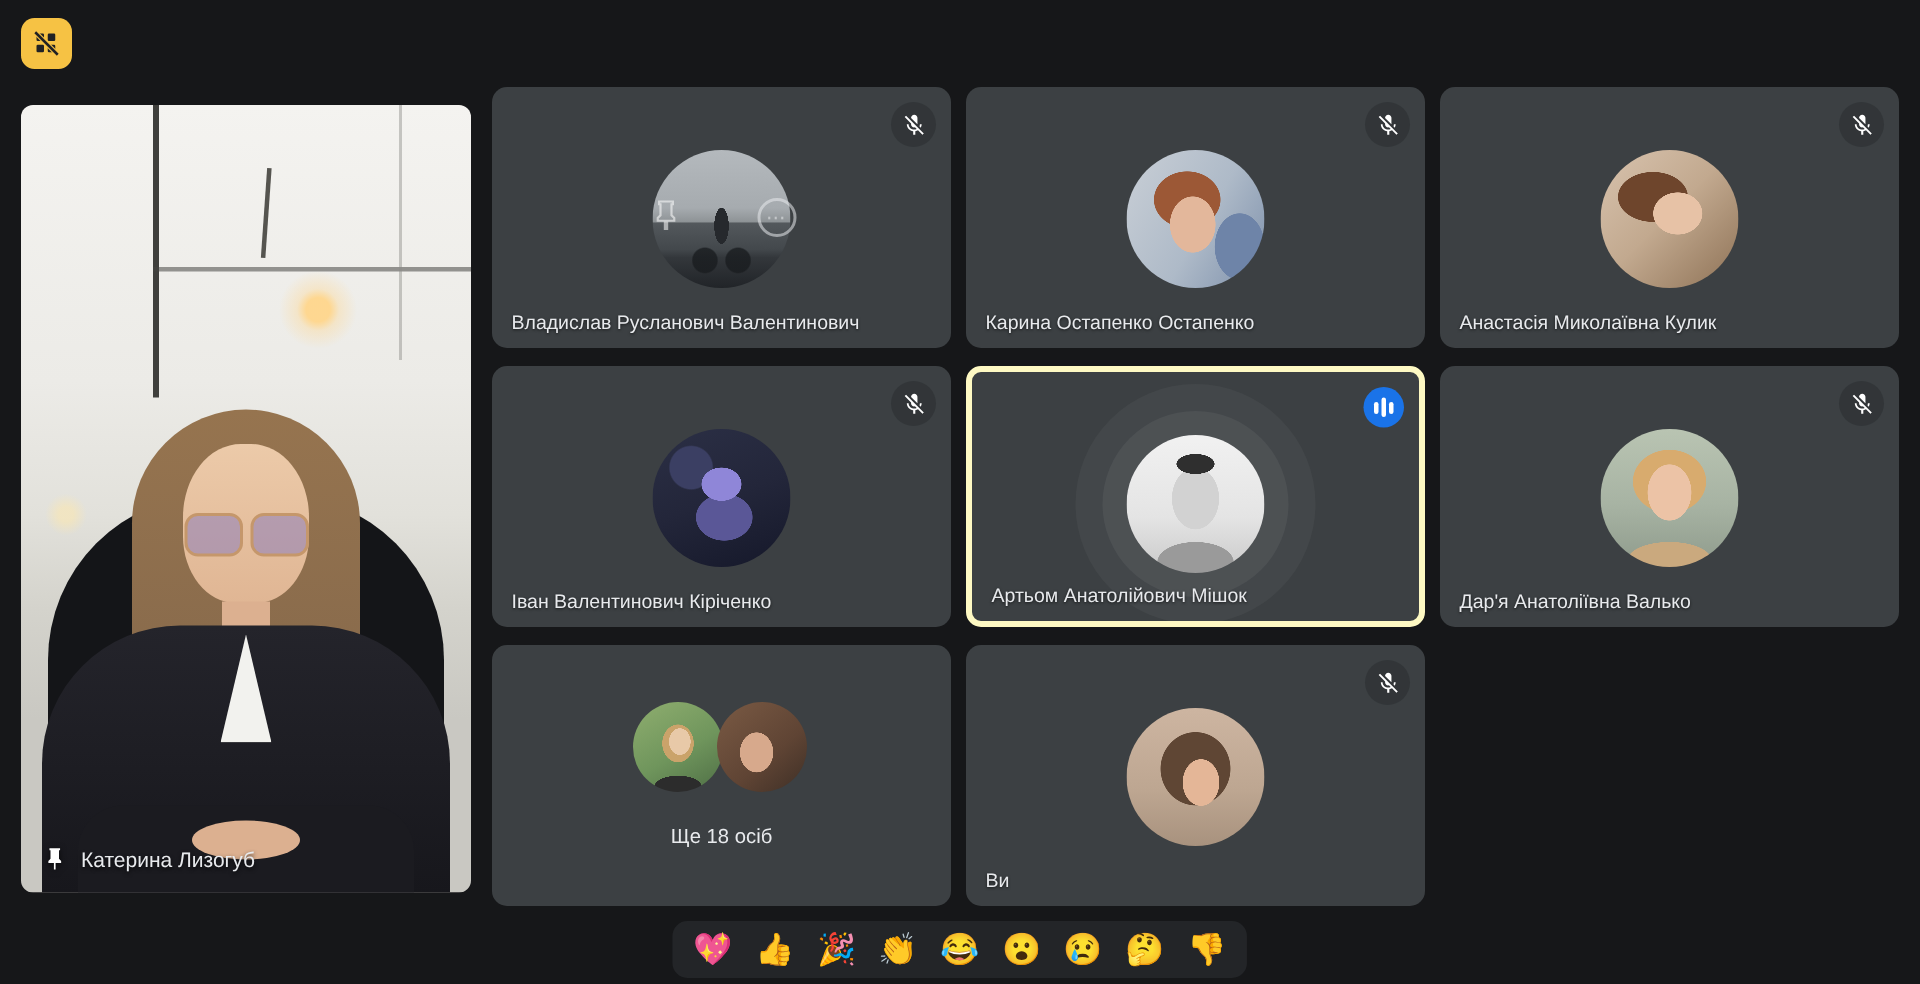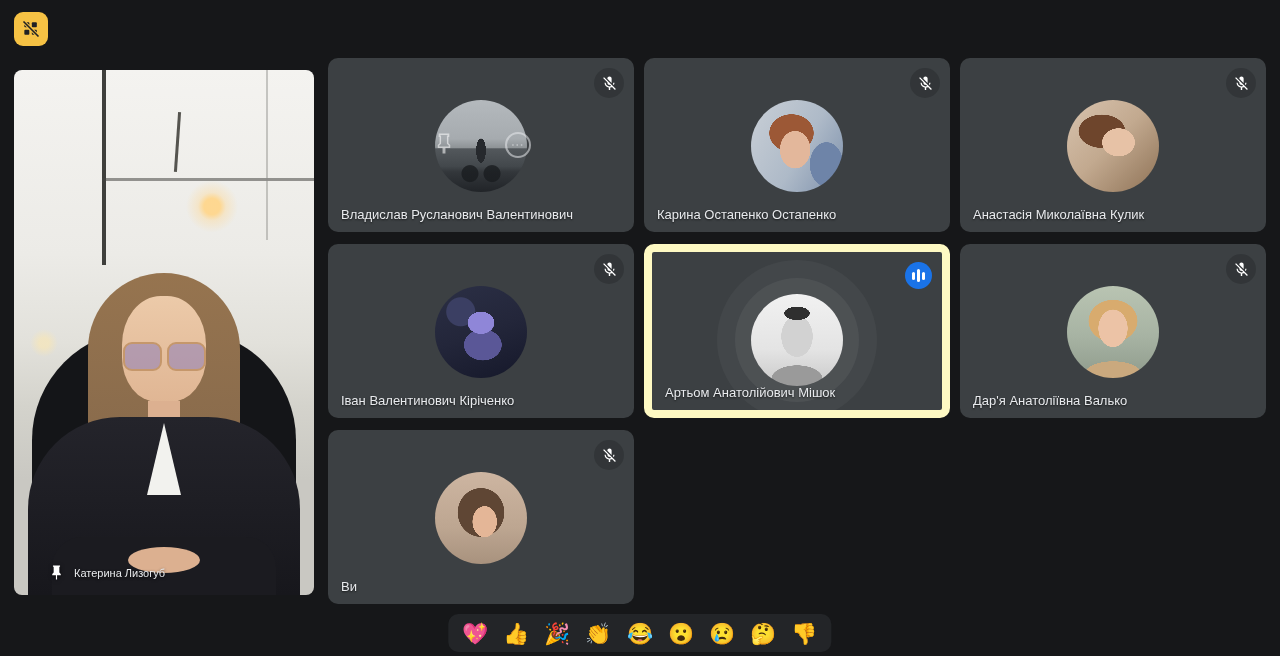--- a/index.html
+++ b/index.html
@@ -36,34 +36,34 @@
   .face{position:absolute;left:50%;top:226px;width:84px;height:106px;margin-left:-42px;background:linear-gradient(180deg,#eccaa9,#e0b694);border-radius:46% 46% 42% 42%;}
   .glasses{position:absolute;top:272px;left:50%;width:92px;margin-left:-46px;display:flex;gap:5px;justify-content:center;}
   .glasses i{display:block;width:35px;height:25px;border:2px solid #c5976b;background:rgba(112,104,196,.42);border-radius:9px;}
   .neck{position:absolute;left:50%;bottom:168px;width:32px;height:26px;margin-left:-16px;background:#dcb090;}
   .torso{position:absolute;left:50%;bottom:0;width:272px;height:178px;margin-left:-136px;background:linear-gradient(180deg,#24242b,#17171c);border-radius:92px 92px 0 0;}
   .shirt{position:absolute;left:50%;bottom:100px;width:34px;height:72px;margin-left:-17px;background:#f2f2ee;clip-path:polygon(50% 0,100% 100%,0 100%);}
   .arms{position:absolute;left:50%;bottom:0;width:224px;height:58px;margin-left:-112px;background:#1b1b20;border-radius:30px 30px 0 0;}
   .hands{position:absolute;left:50%;bottom:22px;width:72px;height:26px;margin-left:-36px;background:#dcb090;border-radius:50%;}
   .main-label{
     position:absolute;left:14px;bottom:14px;display:flex;align-items:center;gap:9px;
-    color:#e8eaed;font-size:11px;text-shadow:0 1px 3px rgba(0,0,0,.8);padding-left:20px;
+    color:#e8eaed;font-size:14px;text-shadow:0 1px 3px rgba(0,0,0,.8);
   }
   .main-label svg{width:17px;height:17px;fill:#fff;filter:drop-shadow(0 1px 2px rgba(0,0,0,.7));}
   
   .grid{
     position:absolute;left:328px;top:58px;width:938px;height:546px;
     display:grid;grid-template-columns:repeat(3,306px);grid-auto-rows:174px;
     column-gap:10px;row-gap:12px;
   }
   .tile{
     position:relative;background:#3c4043;border-radius:10px;overflow:hidden;
     box-sizing:border-box;
   }
-  .tile.speaking{border:8px solid #fef9c3;}
+  .tile.speaking{border:4px solid #fef9c3;}
   .avatar{
     position:absolute;left:50%;top:42px;width:92px;height:92px;margin-left:-46px;
     border-radius:50%;
   }
   .tile.speaking .avatar{
     box-shadow:0 0 0 16px rgba(255,255,255,.055),0 0 0 34px rgba(255,255,255,.04);
   }
   .tile-name{
     position:absolute;left:13px;bottom:10px;color:#e8eaed;font-size:13px;
     text-shadow:0 1px 2px rgba(0,0,0,.65);white-space:nowrap;
@@ -270,20 +270,27 @@
   <div class="tile">
     <div class="avatar av7"></div>
     <div class="mic-off">
       <svg viewBox="0 0 24 24">
           <path d="M19 11h-1.7c0 .74-.16 1.43-.43 2.05l1.23 1.23c.56-.98.9-2.09.9-3.28zm-4.02.17c0-.06.02-.11.02-.17V5c0-1.66-1.34-3-3-3S9 3.34 9 5v.18l5.98 5.99zM4.27 3L3 4.27l6.01 6.01V11c0 1.66 1.33 3 2.99 3 .22 0 .44-.03.65-.08l1.66 1.66c-.71.33-1.5.52-2.31.52-2.76 0-5.3-2.1-5.3-5.1H5c0 3.41 2.72 6.23 6 6.72V21h2v-3.28c.91-.13 1.77-.45 2.54-.9L19.73 21 21 19.73 4.27 3z"></path>
         </svg>
     </div>
     <div class="tile-name">Дар'я Анатоліївна Валько</div>
   </div>
 
+  <div class="tile">
+    <div class="pair">
+      <div class="p p1"></div>
+      <div class="p p2"></div>
+    </div>
+    <div class="more-label">Ще 18 осіб</div>
+  </div>
 
   <div class="tile">
     <div class="avatar av9"></div>
     <div class="mic-off">
       <svg viewBox="0 0 24 24">
           <path d="M19 11h-1.7c0 .74-.16 1.43-.43 2.05l1.23 1.23c.56-.98.9-2.09.9-3.28zm-4.02.17c0-.06.02-.11.02-.17V5c0-1.66-1.34-3-3-3S9 3.34 9 5v.18l5.98 5.99zM4.27 3L3 4.27l6.01 6.01V11c0 1.66 1.33 3 2.99 3 .22 0 .44-.03.65-.08l1.66 1.66c-.71.33-1.5.52-2.31.52-2.76 0-5.3-2.1-5.3-5.1H5c0 3.41 2.72 6.23 6 6.72V21h2v-3.28c.91-.13 1.77-.45 2.54-.9L19.73 21 21 19.73 4.27 3z"></path>
         </svg>
     </div>
     <div class="tile-name">Ви</div>
   </div>

